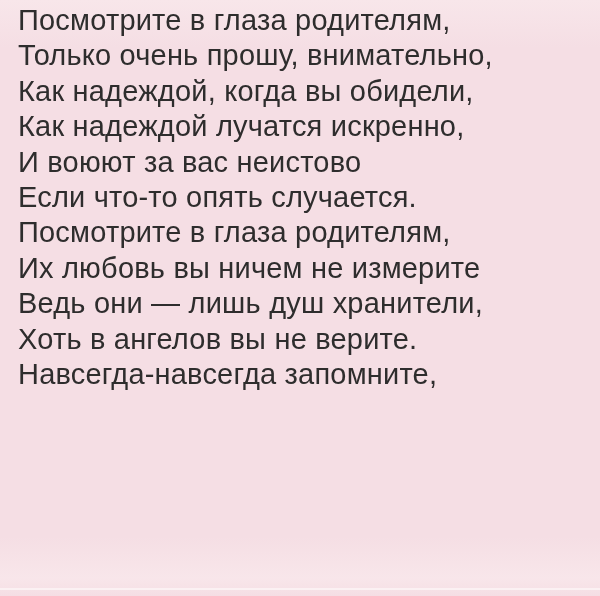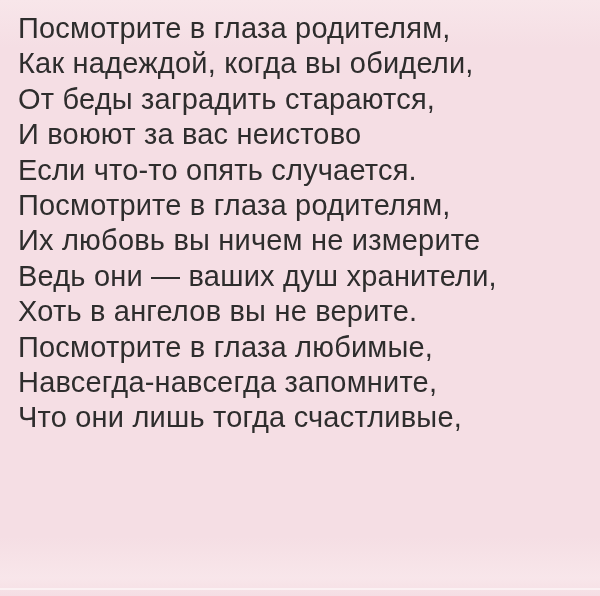--- a/index.html
+++ b/index.html
@@ -22,21 +22,20 @@
       var(--bg) 8%,
       var(--bg) 90%,
       var(--bg-light) 97%,
       var(--bg) 100%);
   }
   .poem {
     position: absolute;
     top: 3px;
     left: 18px;
     right: 20px;
-    margin-top: 8px;
   }
   .poem-line {
     font-size: 29px;
     line-height: 35.4px;
     font-weight: 400;
     color: var(--text);
     letter-spacing: 0.2px;
     white-space: nowrap;
   }
   .bottom-divider {
@@ -47,26 +46,25 @@
     height: 2px;
     background: var(--divider);
     opacity: 0.85;
   }
 </style>
 </head>
 <body>
 
 <div class="poem">
   <div class="poem-line">Посмотрите в глаза родителям,</div>
+  <div class="poem-line">Только очень прошу, внимательно,</div>
   <div class="poem-line">Как надеждой, когда вы обидели,</div>
-  <div class="poem-line">От беды заградить стараются,</div>
+  <div class="poem-line">Как надеждой лучатся искренно,</div>
   <div class="poem-line">И воюют за вас неистово</div>
   <div class="poem-line">Если что-то опять случается.</div>
   <div class="poem-line">Посмотрите в глаза родителям,</div>
   <div class="poem-line">Их любовь вы ничем не измерите</div>
-  <div class="poem-line">Ведь они — ваших душ хранители,</div>
+  <div class="poem-line">Ведь они — лишь душ хранители,</div>
   <div class="poem-line">Хоть в ангелов вы не верите.</div>
-  <div class="poem-line">Посмотрите в глаза любимые,</div>
   <div class="poem-line">Навсегда-навсегда запомните,</div>
-  <div class="poem-line">Что они лишь тогда счастливые,</div>
 </div>
 
 <div class="bottom-divider"></div>
 
 </body></html>

